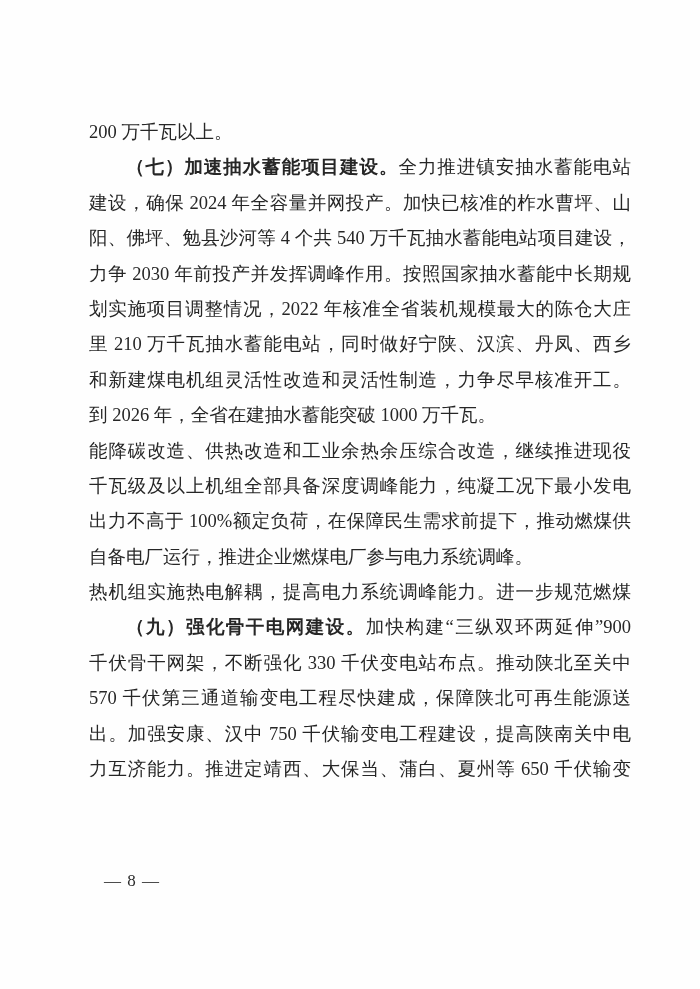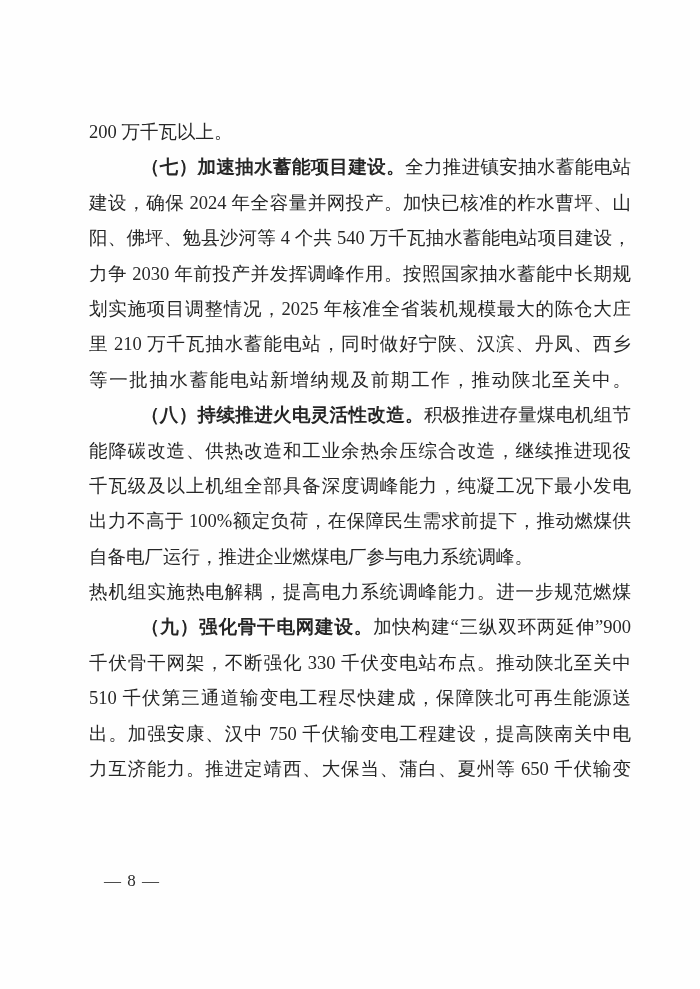--- a/index.html
+++ b/index.html
@@ -35,21 +35,20 @@
     text-align-last: justify;
   }
   .line.indent {
     text-indent: 37px;
   }
   .run {
     font-weight: normal;
   }
   .run.bold {
     font-weight: bold;
-    margin-left: 15px;
   }
   .page-number {
     position: absolute;
     left: 104px;
     top: 871px;
     font-size: 17px;
     line-height: 20px;
     letter-spacing: 1px;
     color: #2b2b2b;
   }
@@ -57,29 +56,29 @@
 </head>
 <body>
 
 <div class="page">
   <div class="doc-body" id="doc-body">
       <div class="line"><span class="run">200 万千瓦以上。</span></div>
       <div class="line fill indent"><span class="run bold">（七）加速抽水蓄能项目建设。</span><span class="run">全力推进镇安抽水蓄能电站</span></div>
       <div class="line fill"><span class="run">建设，确保 2024 年全容量并网投产。加快已核准的柞水曹坪、山</span></div>
       <div class="line fill"><span class="run">阳、佛坪、勉县沙河等 4 个共 540 万千瓦抽水蓄能电站项目建设，</span></div>
       <div class="line fill"><span class="run">力争 2030 年前投产并发挥调峰作用。按照国家抽水蓄能中长期规</span></div>
-      <div class="line fill"><span class="run">划实施项目调整情况，2025 年核准全省装机规模最大的陈仓大庄</span></div>
+      <div class="line fill"><span class="run">划实施项目调整情况，2022 年核准全省装机规模最大的陈仓大庄</span></div>
       <div class="line fill"><span class="run">里 210 万千瓦抽水蓄能电站，同时做好宁陕、汉滨、丹凤、西乡</span></div>
-      <div class="line fill"><span class="run">等一批抽水蓄能电站新增纳规及前期工作，推动陕北至关中。</span></div>
-      <div class="line fill indent"><span class="run bold">（八）持续推进火电灵活性改造。</span><span class="run">积极推进存量煤电机组节</span></div>
+      <div class="line fill"><span class="run">和新建煤电机组灵活性改造和灵活性制造，力争尽早核准开工。</span></div>
+      <div class="line"><span class="run">到 2026 年，全省在建抽水蓄能突破 1000 万千瓦。</span></div>
       <div class="line fill"><span class="run">能降碳改造、供热改造和工业余热余压综合改造，继续推进现役</span></div>
       <div class="line fill"><span class="run">千瓦级及以上机组全部具备深度调峰能力，纯凝工况下最小发电</span></div>
       <div class="line fill"><span class="run">出力不高于 100%额定负荷，在保障民生需求前提下，推动燃煤供</span></div>
       <div class="line"><span class="run">自备电厂运行，推进企业燃煤电厂参与电力系统调峰。</span></div>
       <div class="line fill"><span class="run">热机组实施热电解耦，提高电力系统调峰能力。进一步规范燃煤</span></div>
       <div class="line fill indent"><span class="run bold">（九）强化骨干电网建设。</span><span class="run">加快构建“三纵双环两延伸”900</span></div>
       <div class="line fill"><span class="run">千伏骨干网架，不断强化 330 千伏变电站布点。推动陕北至关中</span></div>
-      <div class="line fill"><span class="run">510 千伏第三通道输变电工程尽快建成，保障陕北可再生能源送</span></div>
+      <div class="line fill"><span class="run">570 千伏第三通道输变电工程尽快建成，保障陕北可再生能源送</span></div>
       <div class="line fill"><span class="run">出。加强安康、汉中 750 千伏输变电工程建设，提高陕南关中电</span></div>
       <div class="line fill"><span class="run">力互济能力。推进定靖西、大保当、蒲白、夏州等 650 千伏输变</span></div>
     </div>
   <div class="page-number">— 8 —</div>
 </div>
 
 </body></html>

